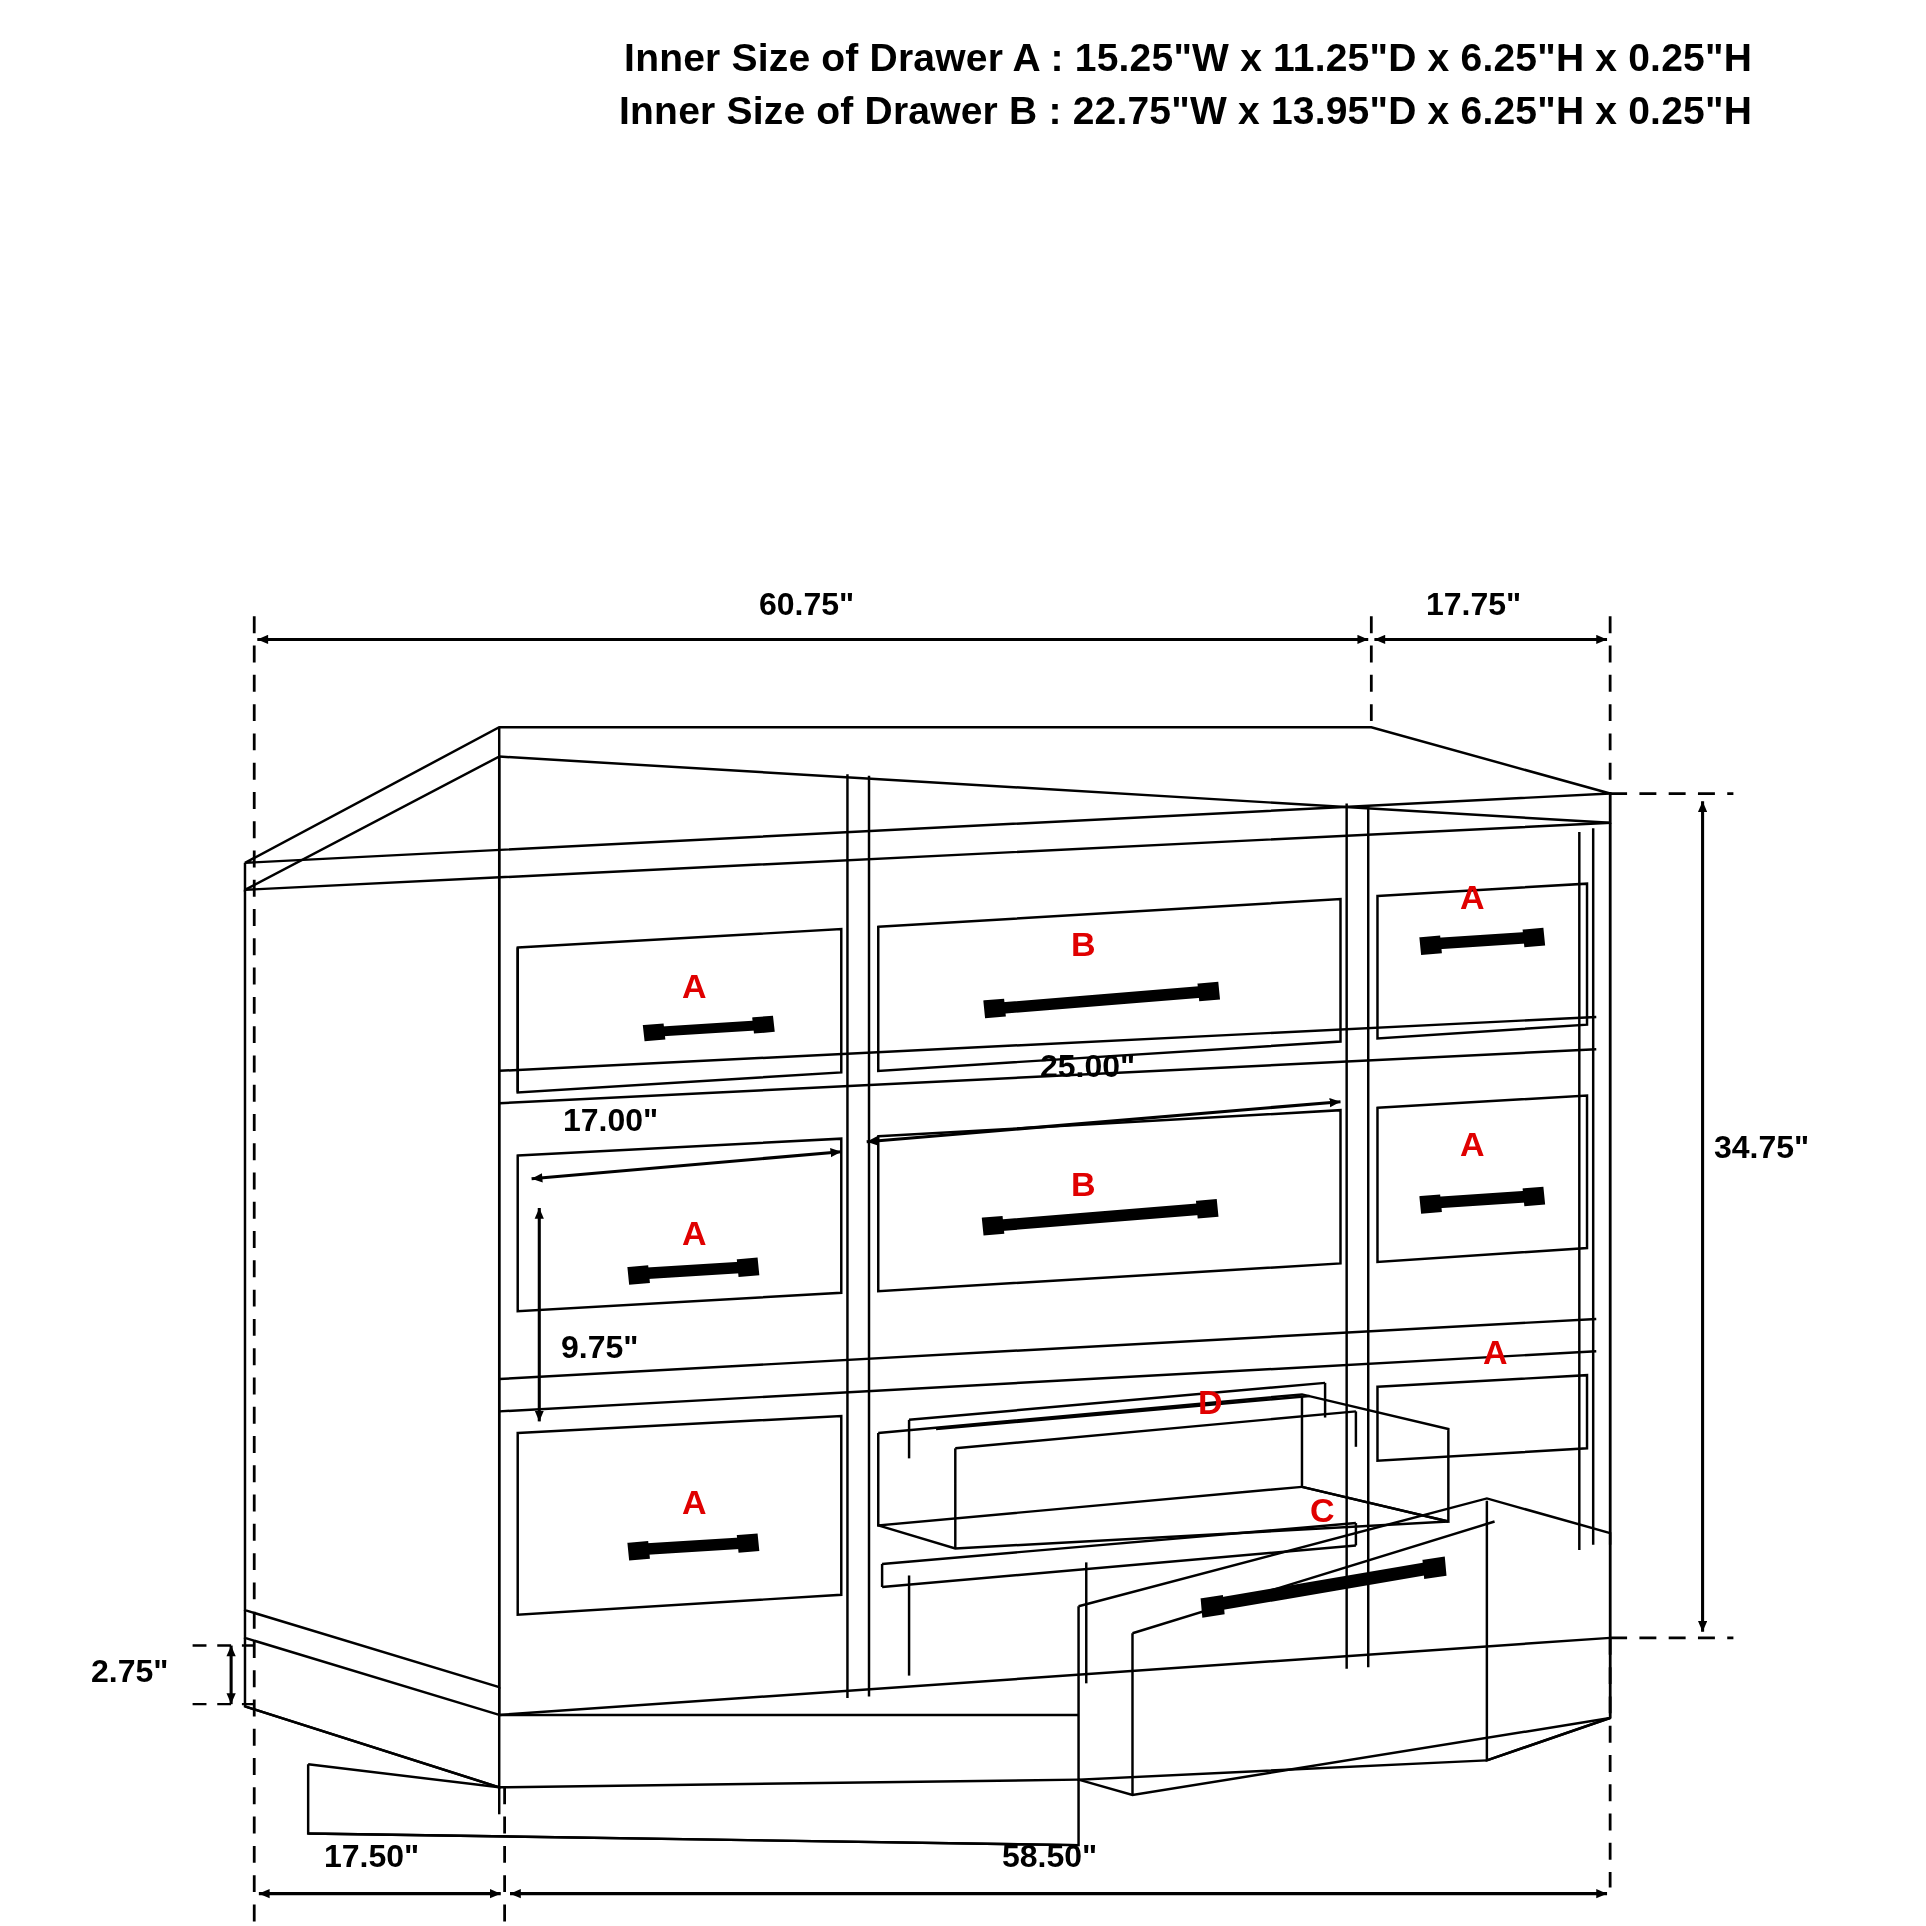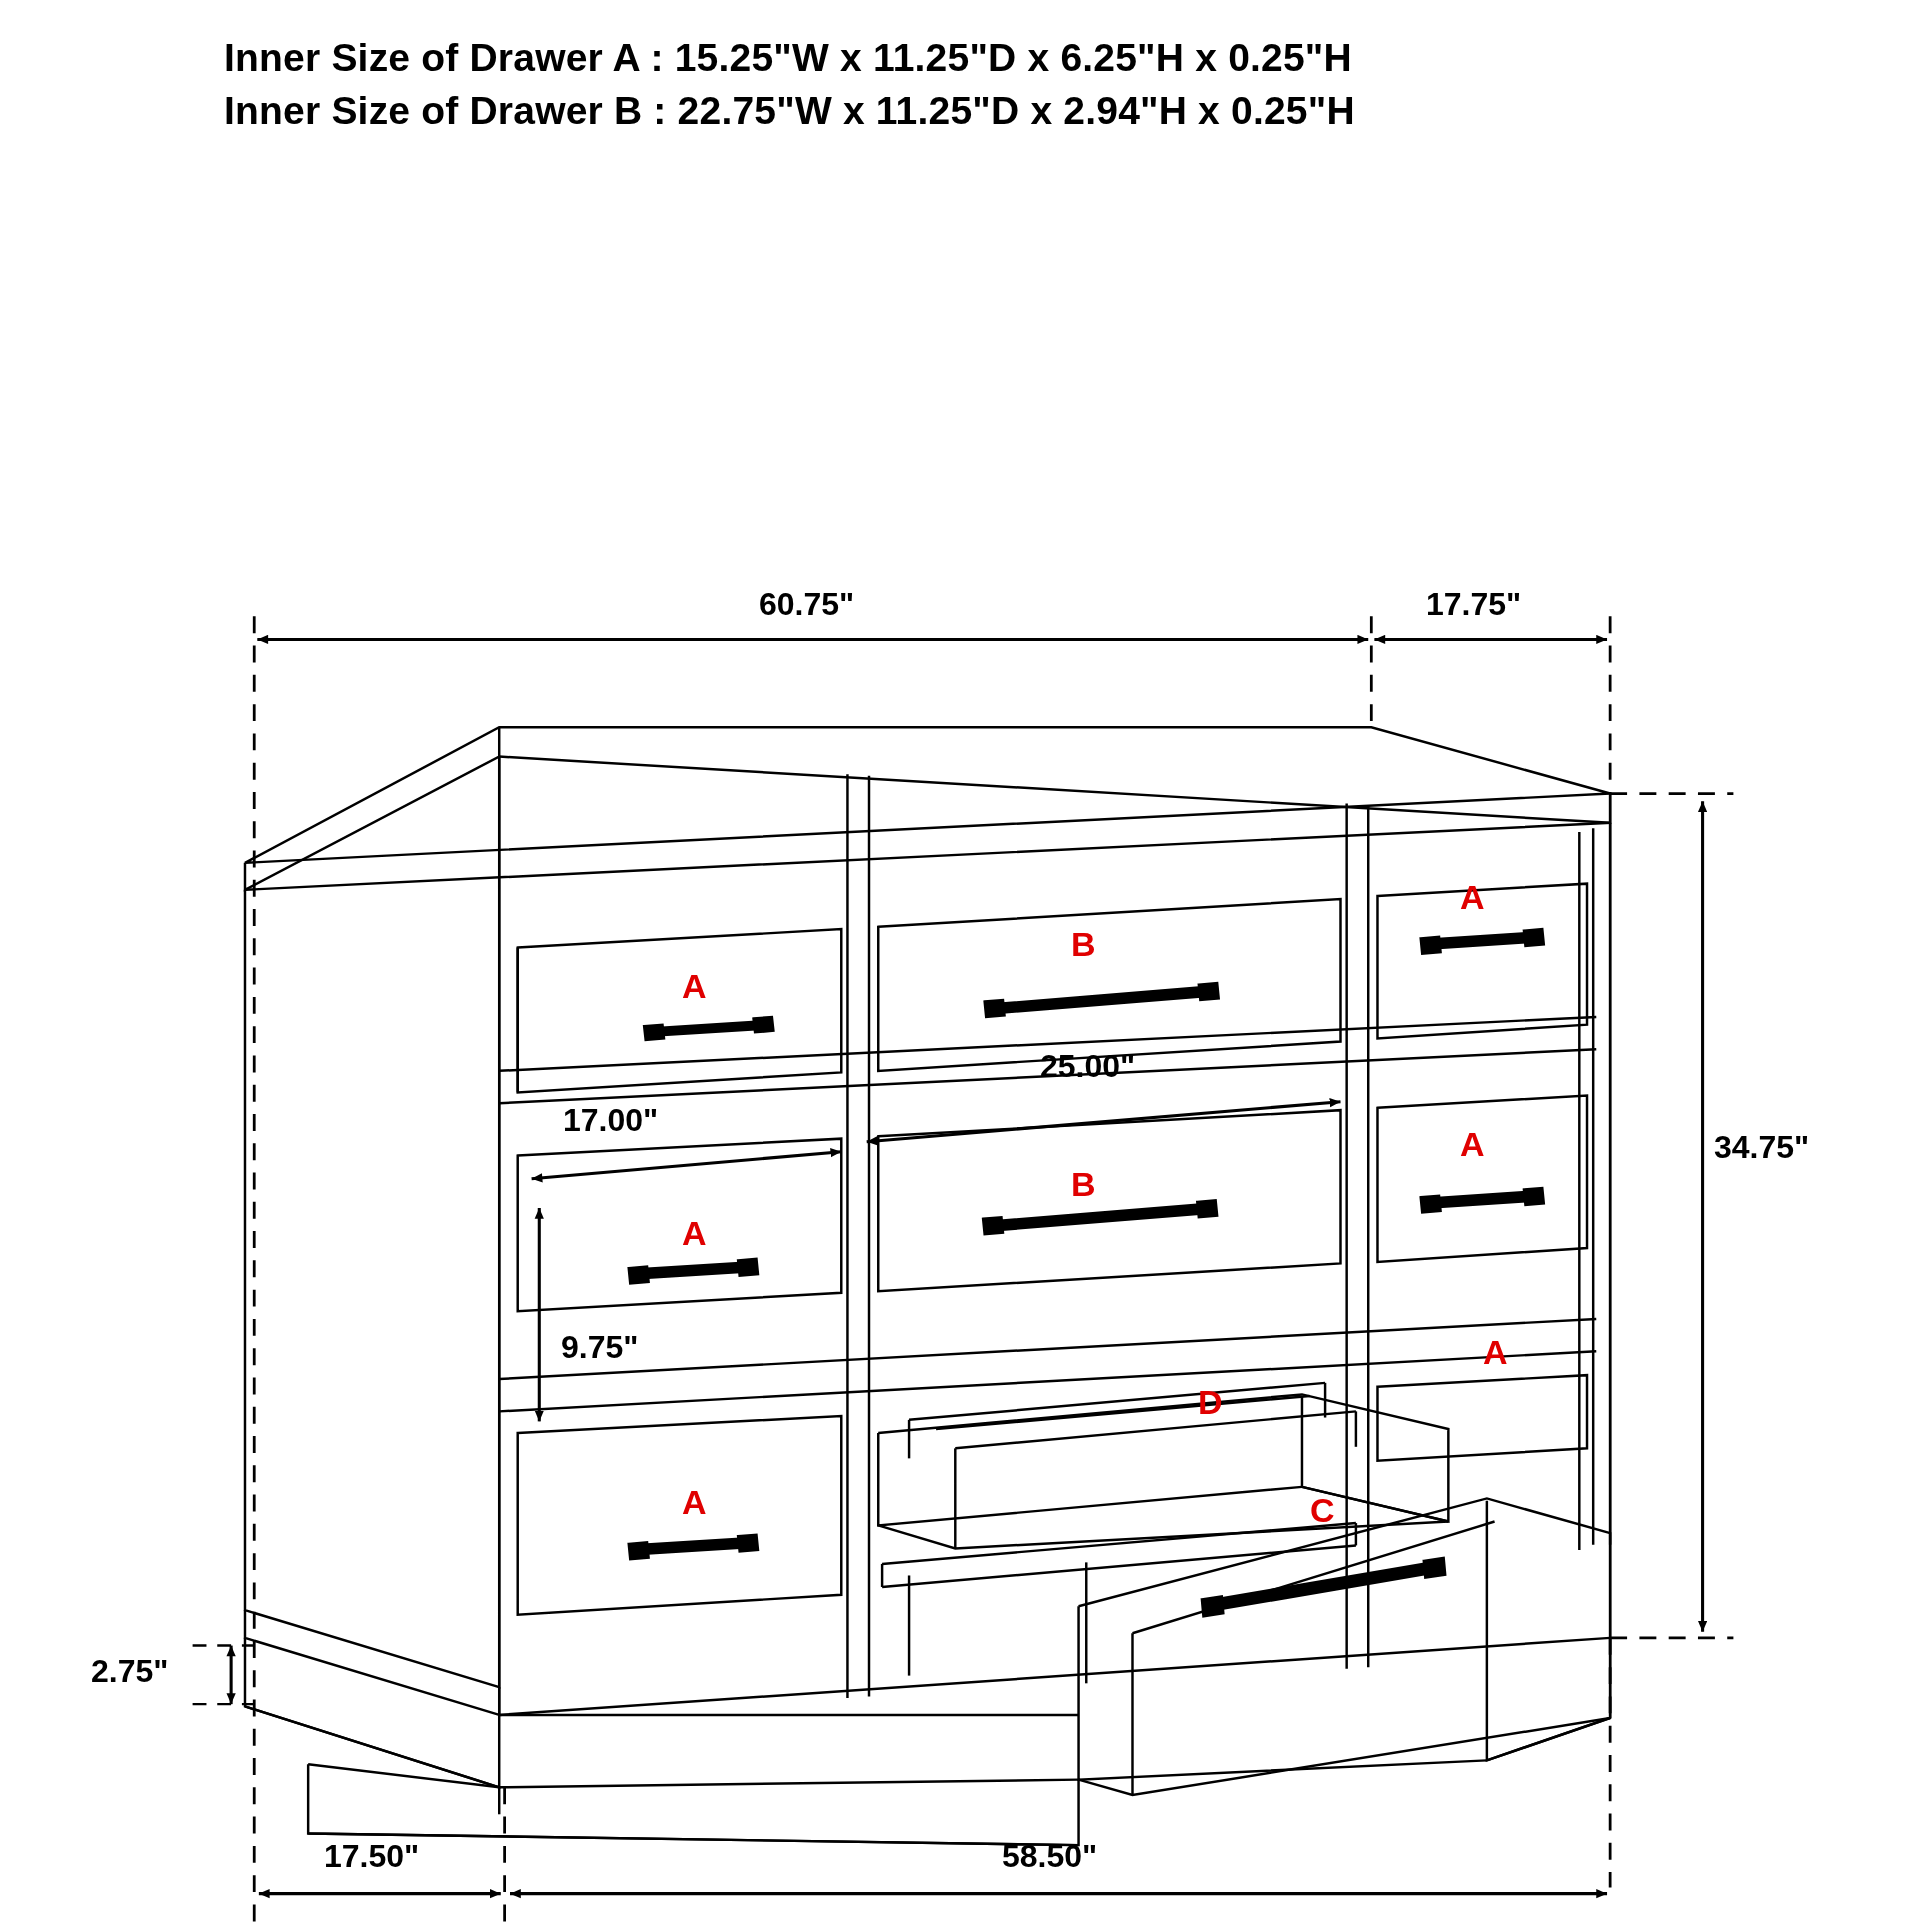--- a/index.html
+++ b/index.html
@@ -15,23 +15,24 @@
     overflow: hidden;
   }
   #stage {
     position: absolute;
     left: 0; top: 0;
     width: 1926px;
     height: 1926px;
   }
   .spec-block {
     position: absolute;
-    left: 224px;
+    left: 211px;
     top: 31px;
     width: 1541px;
+    text-align: right;
   }
   .spec-line {
     font-size: 39px;
     font-weight: bold;
     color: #000000;
     letter-spacing: 0.2px;
     line-height: 1.36;
     white-space: pre;
   }
   .dim-label {
@@ -56,21 +57,21 @@
     height: 1926px;
   }
 </style>
 </head>
 <body>
 
 <div id="stage">
 
   <div class="spec-block">
     <div class="spec-line">Inner Size of Drawer A : 15.25"W x 11.25"D x 6.25"H x 0.25"H</div>
-    <div class="spec-line">Inner Size of Drawer B : 22.75"W x 11.25"D x 2.94"H x 0.25"H</div>
+    <div class="spec-line">Inner Size of Drawer B : 22.75"W x 13.95"D x 6.25"H x 0.25"H</div>
   </div>
 
   <svg id="art" viewBox="0 0 2500 2500">
     <defs>
       <marker id="arrowEnd" markerWidth="18" markerHeight="18" refX="14" refY="6" orient="auto" markerUnits="userSpaceOnUse">
         <path d="M0,0 L14,6 L0,12 z" fill="#000"></path>
       </marker>
       <marker id="arrowStart" markerWidth="18" markerHeight="18" refX="0" refY="6" orient="auto" markerUnits="userSpaceOnUse">
         <path d="M14,0 L0,6 L14,12 z" fill="#000"></path>
       </marker>

